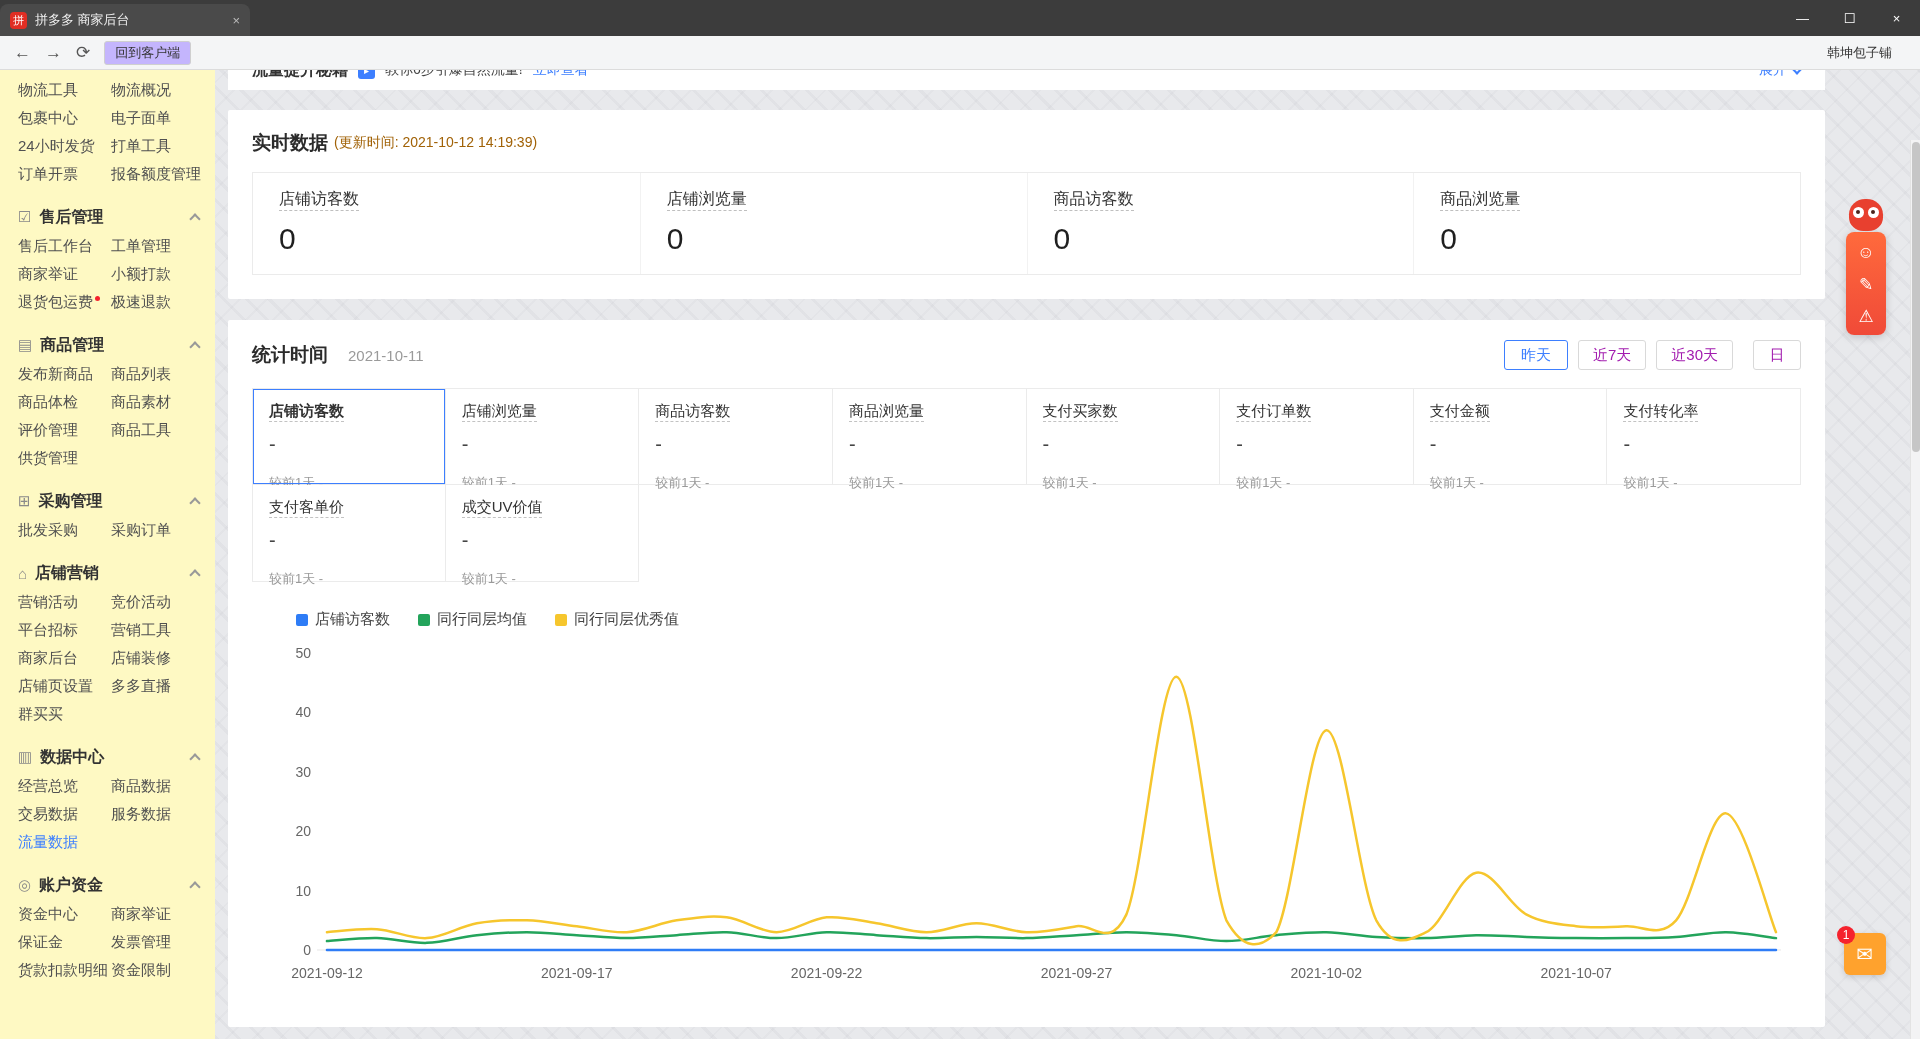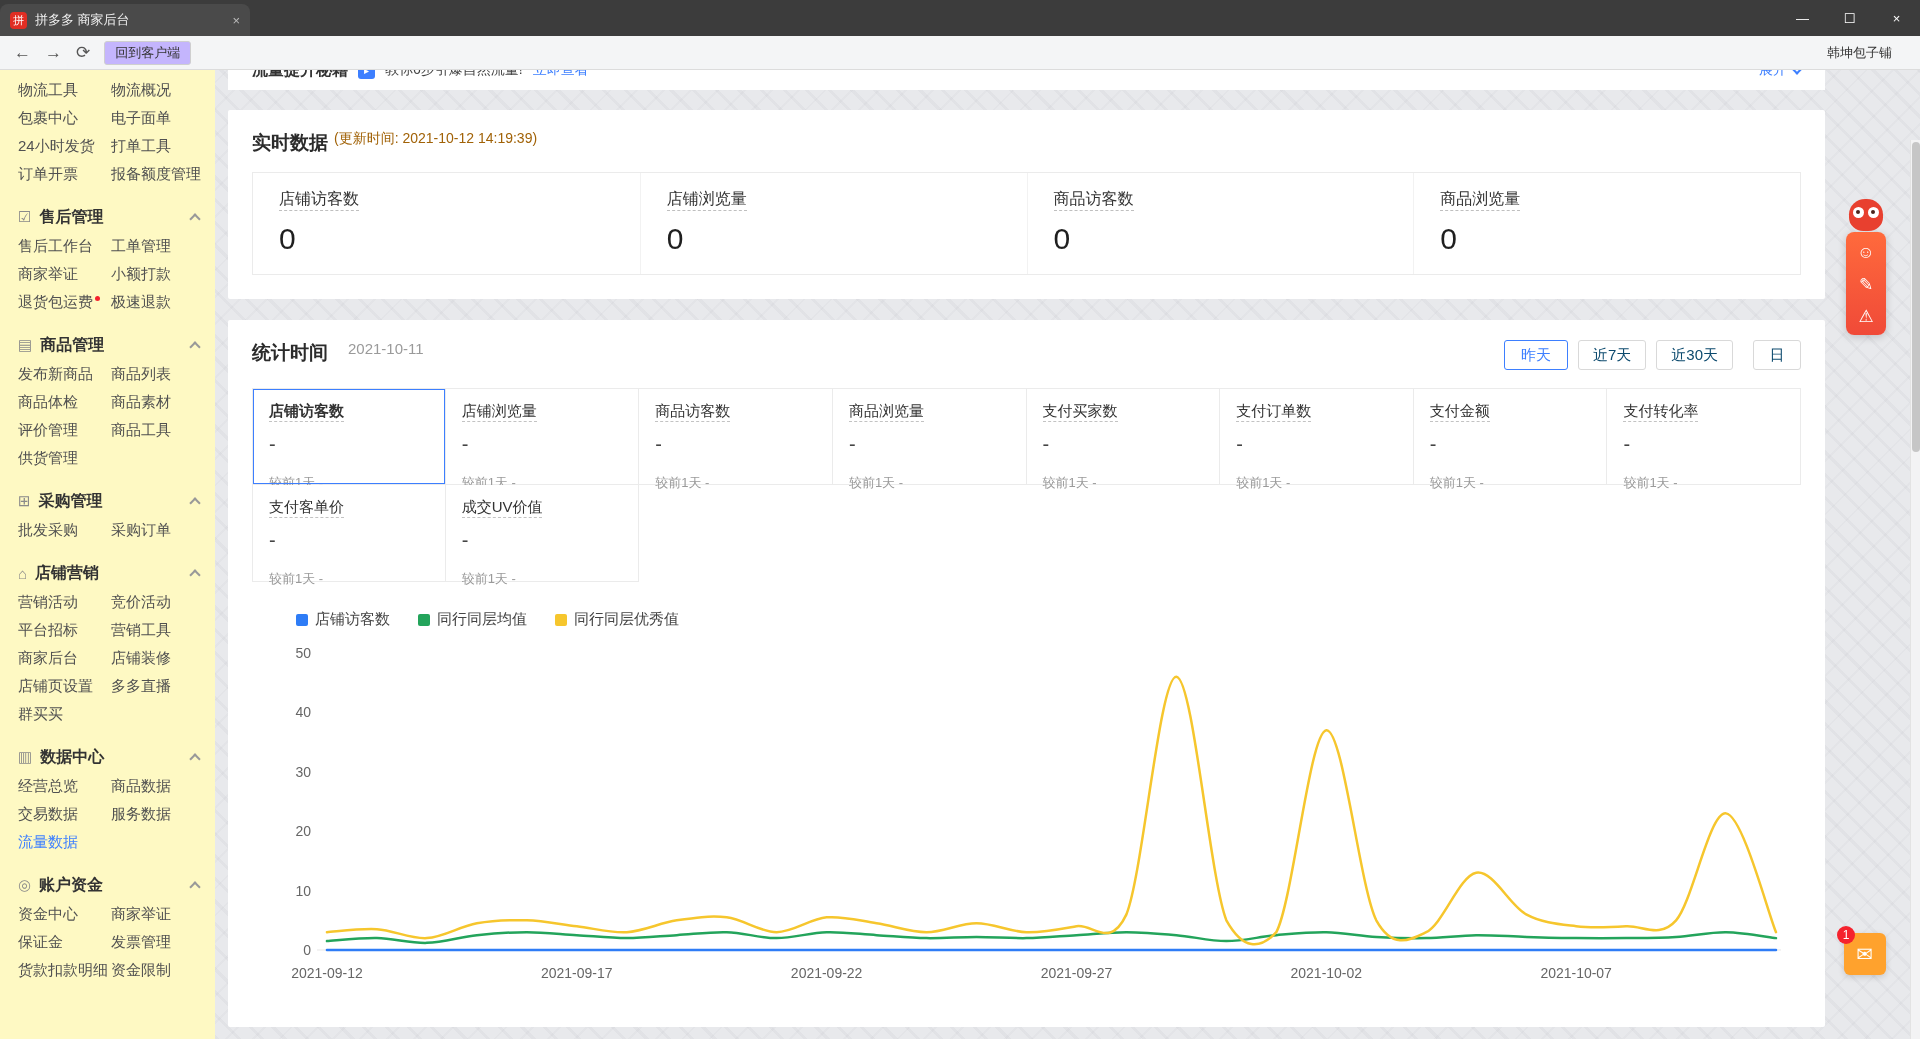--- a/index.html
+++ b/index.html
@@ -43,32 +43,32 @@
 .banner-inner{display:flex;align-items:center;height:38px;margin-top:-19px;padding:0 24px;gap:10px}
 .banner-title{font-size:16px;font-weight:bold;color:#333}
 .banner-ic{width:17px;height:17px;background:#3d7fff;border-radius:3px;color:#fff;font-size:10px;display:flex;align-items:center;justify-content:center}
 .banner-sub{font-size:14px;color:#444}
 .banner-link{font-size:14px;color:#3d7fff;cursor:pointer}
 .banner-expand{font-size:14px;color:#3d7fff;cursor:pointer;display:flex;align-items:center}
 
 .card{width:1597px;background:#fff;border-radius:2px}
 .card1{margin-top:20px;padding:20px 24px 24px}
 .card2{margin-top:21px;padding:20px 24px 30px}
-.sec-head{display:flex;}
+.sec-head{display:flex;align-items:center}
 .sec-title{font-size:19px;font-weight:bold;color:#2b2b2b}
 .upd{font-size:14px;color:#a16207;margin-left:6px}
 .stat-date{font-size:15px;color:#9a9a9a;margin-left:20px}
 
 .rt-grid{display:grid;grid-template-columns:repeat(4,1fr);border:1px solid #ebebeb;margin-top:16px}
 .rt-cell{padding:16px 0 18px 26px;border-left:1px solid #f2f2f2}
 .rt-cell.first{border-left:none}
 .mlabel{font-size:16px;color:#333;border-bottom:1px dashed #bfbfbf;padding-bottom:3px;cursor:help}
 .rt-value{font-size:30px;color:#1f1f1f;margin-top:12px}
 
-.rbtn{height:30px;min-width:64px;padding:0 14px;border:1px solid #d9d9d9;border-radius:3px;background:#fff;font-size:15px;color:#0c4a6e;margin-left:10px;cursor:pointer;font-family:inherit}
+.rbtn{height:30px;min-width:64px;padding:0 14px;border:1px solid #d9d9d9;border-radius:3px;background:#fff;font-size:15px;color:#a21caf;margin-left:10px;cursor:pointer;font-family:inherit}
 .rbtn.selected{color:#3d7fff;border-color:#3d7fff}
 .rbtn.daybtn{margin-left:20px;min-width:48px}
 
 .tabs{display:grid;grid-template-columns:repeat(8,1fr);margin-top:18px}
 .tcell{height:97px;padding:13px 16px;border-right:1px solid #ebebeb;border-bottom:1px solid #ebebeb;position:relative;background:#fff;cursor:pointer}
 .tcell.row1{border-top:1px solid #ebebeb}
 .tcell.colfirst{border-left:1px solid #ebebeb}
 .tcell.empty{border:none;background:transparent;cursor:default}
 .tcell.selected::after{content:"";position:absolute;inset:0;border:1px solid #3d7fff;pointer-events:none}
 .tlabel{font-size:15px;color:#333;border-bottom:1px dashed #c3c3c3;padding-bottom:2px}

